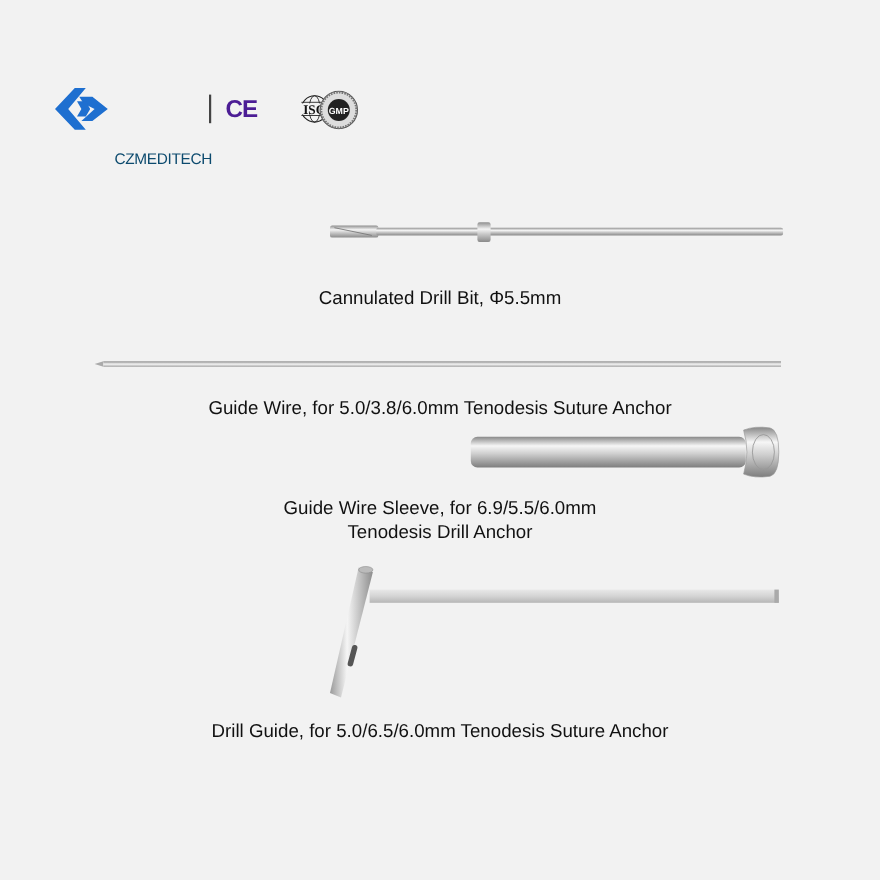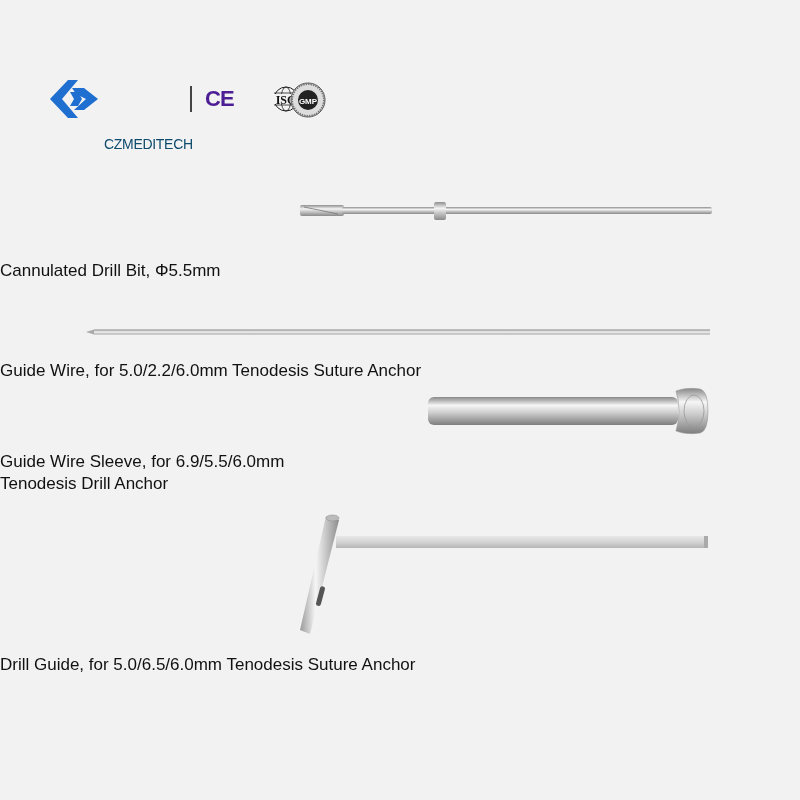--- a/index.html
+++ b/index.html
@@ -5,21 +5,21 @@
   html, body { margin: 0; padding: 0; }
   body {
     width: 800px; height: 800px; background: #f2f2f2;
     position: relative; overflow: hidden;
     font-family: "Liberation Sans", sans-serif;
   }
   .abs { position: absolute; }
   .brand-text { left: 104px; top: 92px; font-size: 14px; color: #0c4a6e; letter-spacing: -0.3px; font-family: Liberation Sans, sans-serif; margin-top: 44px; }
   .divider { left: 190px; top: 86px; width: 1.5px; height: 26px; background: #444; }
   .ce { left: 205px; top: 86px; font-size: 22px; font-weight: bold; color: #4c1d95; letter-spacing: -1px; font-family: "Liberation Sans", sans-serif; }
-  .caption { font-size: 17px; color: #111; width: 800px; left: 0; font-family: "Liberation Sans", sans-serif; line-height: 22px; }
+  .caption { font-size: 17px; color: #111; text-align: center; width: 800px; left: 0; font-family: "Liberation Sans", sans-serif; line-height: 22px; }
 </style>
 </head>
 <body>
 
 <div class="abs" style="left:48px;top:78px;width:52px;height:42px;">
   <svg width="52" height="42" viewBox="0 0 52 42">
     <polygon points="20,2 2,21 20,40 30,40 14,21 30,2" fill="#1e6fd0"></polygon>
     <polygon points="24,10 36,10 50,21 36,32 26,32 38,21 28,16" fill="#1e6fd0"></polygon>
     <polygon points="22,14 30,14 34,21 30,28 22,28 26,21" fill="#1e6fd0"></polygon>
   </svg>
@@ -70,21 +70,21 @@
       <linearGradient id="wire" x1="0" y1="0" x2="0" y2="1">
         <stop offset="0" stop-color="#8a8a8a"></stop>
         <stop offset="0.5" stop-color="#f5f5f5"></stop>
         <stop offset="1" stop-color="#a5a5a5"></stop>
       </linearGradient>
     </defs>
     <polygon points="0,4 8,1.5 8,6.5" fill="#aaa"></polygon>
     <rect x="8" y="1.5" width="616" height="5" fill="url(#wire)"></rect>
   </svg>
 </div>
-<div class="abs caption" style="top:360px;">Guide Wire, for 5.0/2.2/6.0mm Tenodesis Suture Anchor</div>
+<div class="abs caption" style="top:360px;">Guide Wire, for 5.0/3.8/6.0mm Tenodesis Suture Anchor</div>
 
 <div class="abs" style="left:424px;top:385px;width:288px;height:52px;">
   <svg width="288" height="52" viewBox="0 0 288 52">
     <defs>
       <linearGradient id="sleeve" x1="0" y1="0" x2="0" y2="1">
         <stop offset="0" stop-color="#888"></stop>
         <stop offset="0.3" stop-color="#f6f6f6"></stop>
         <stop offset="0.55" stop-color="#cfcfcf"></stop>
         <stop offset="1" stop-color="#7e7e7e"></stop>
       </linearGradient>

